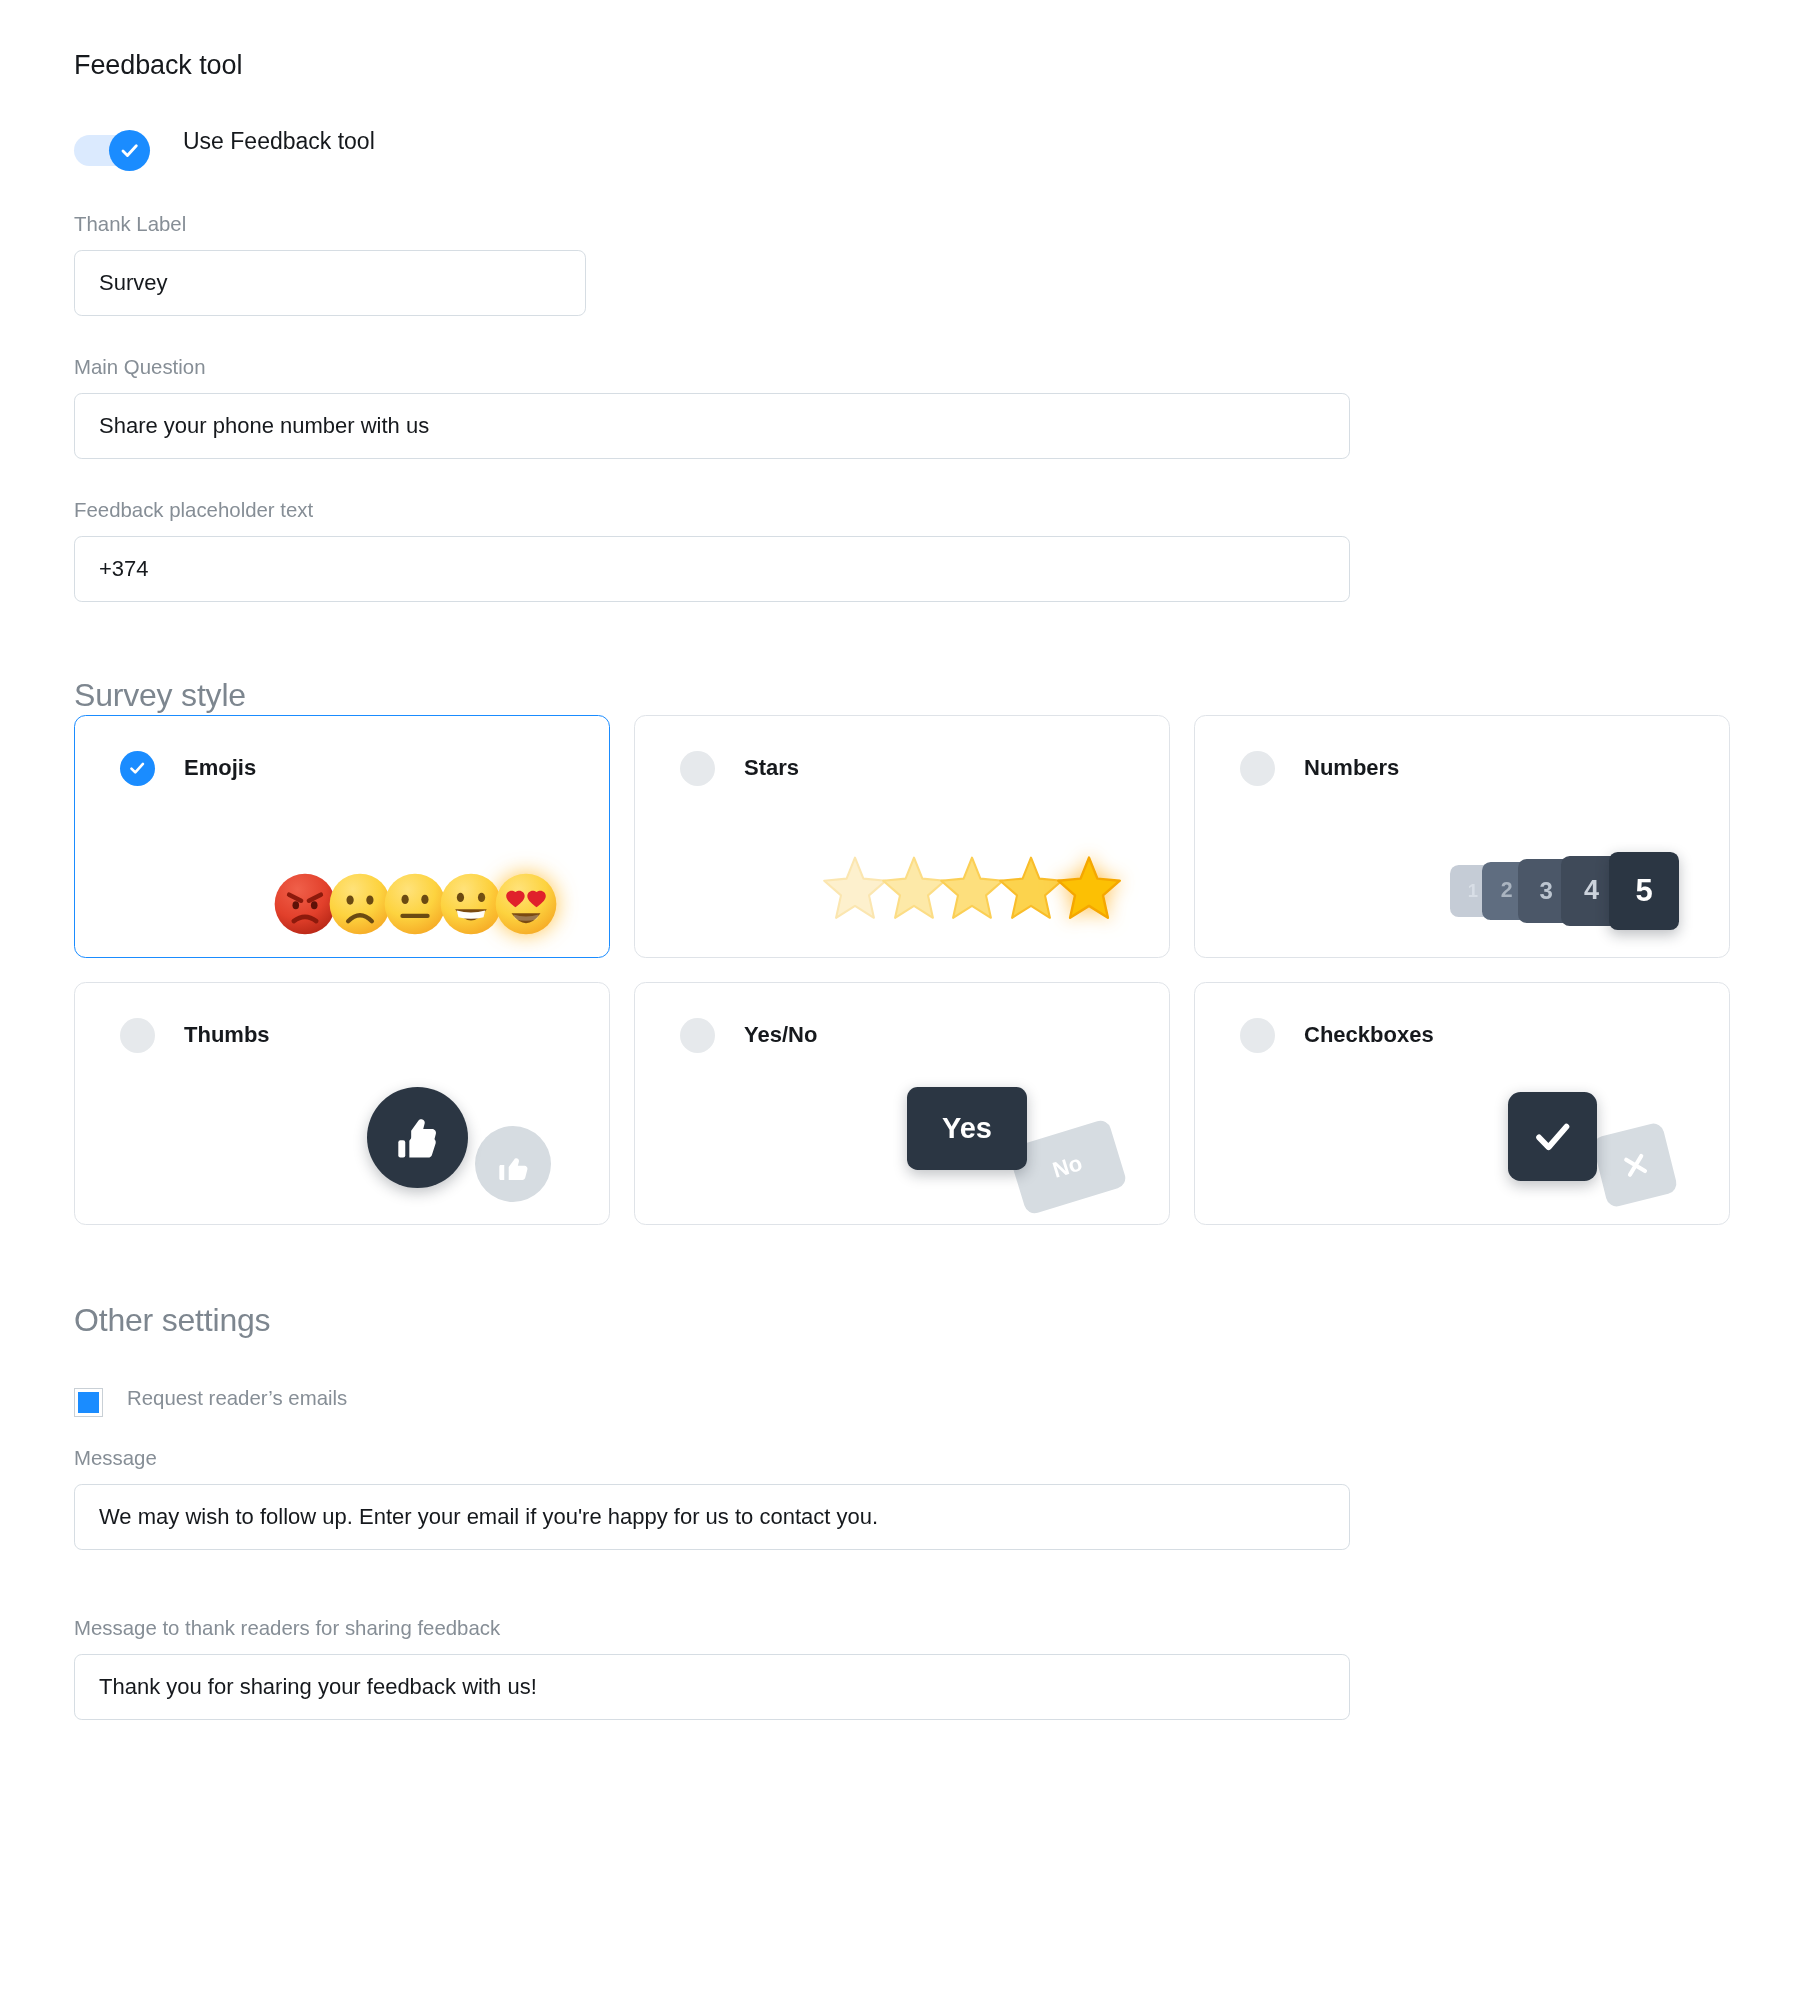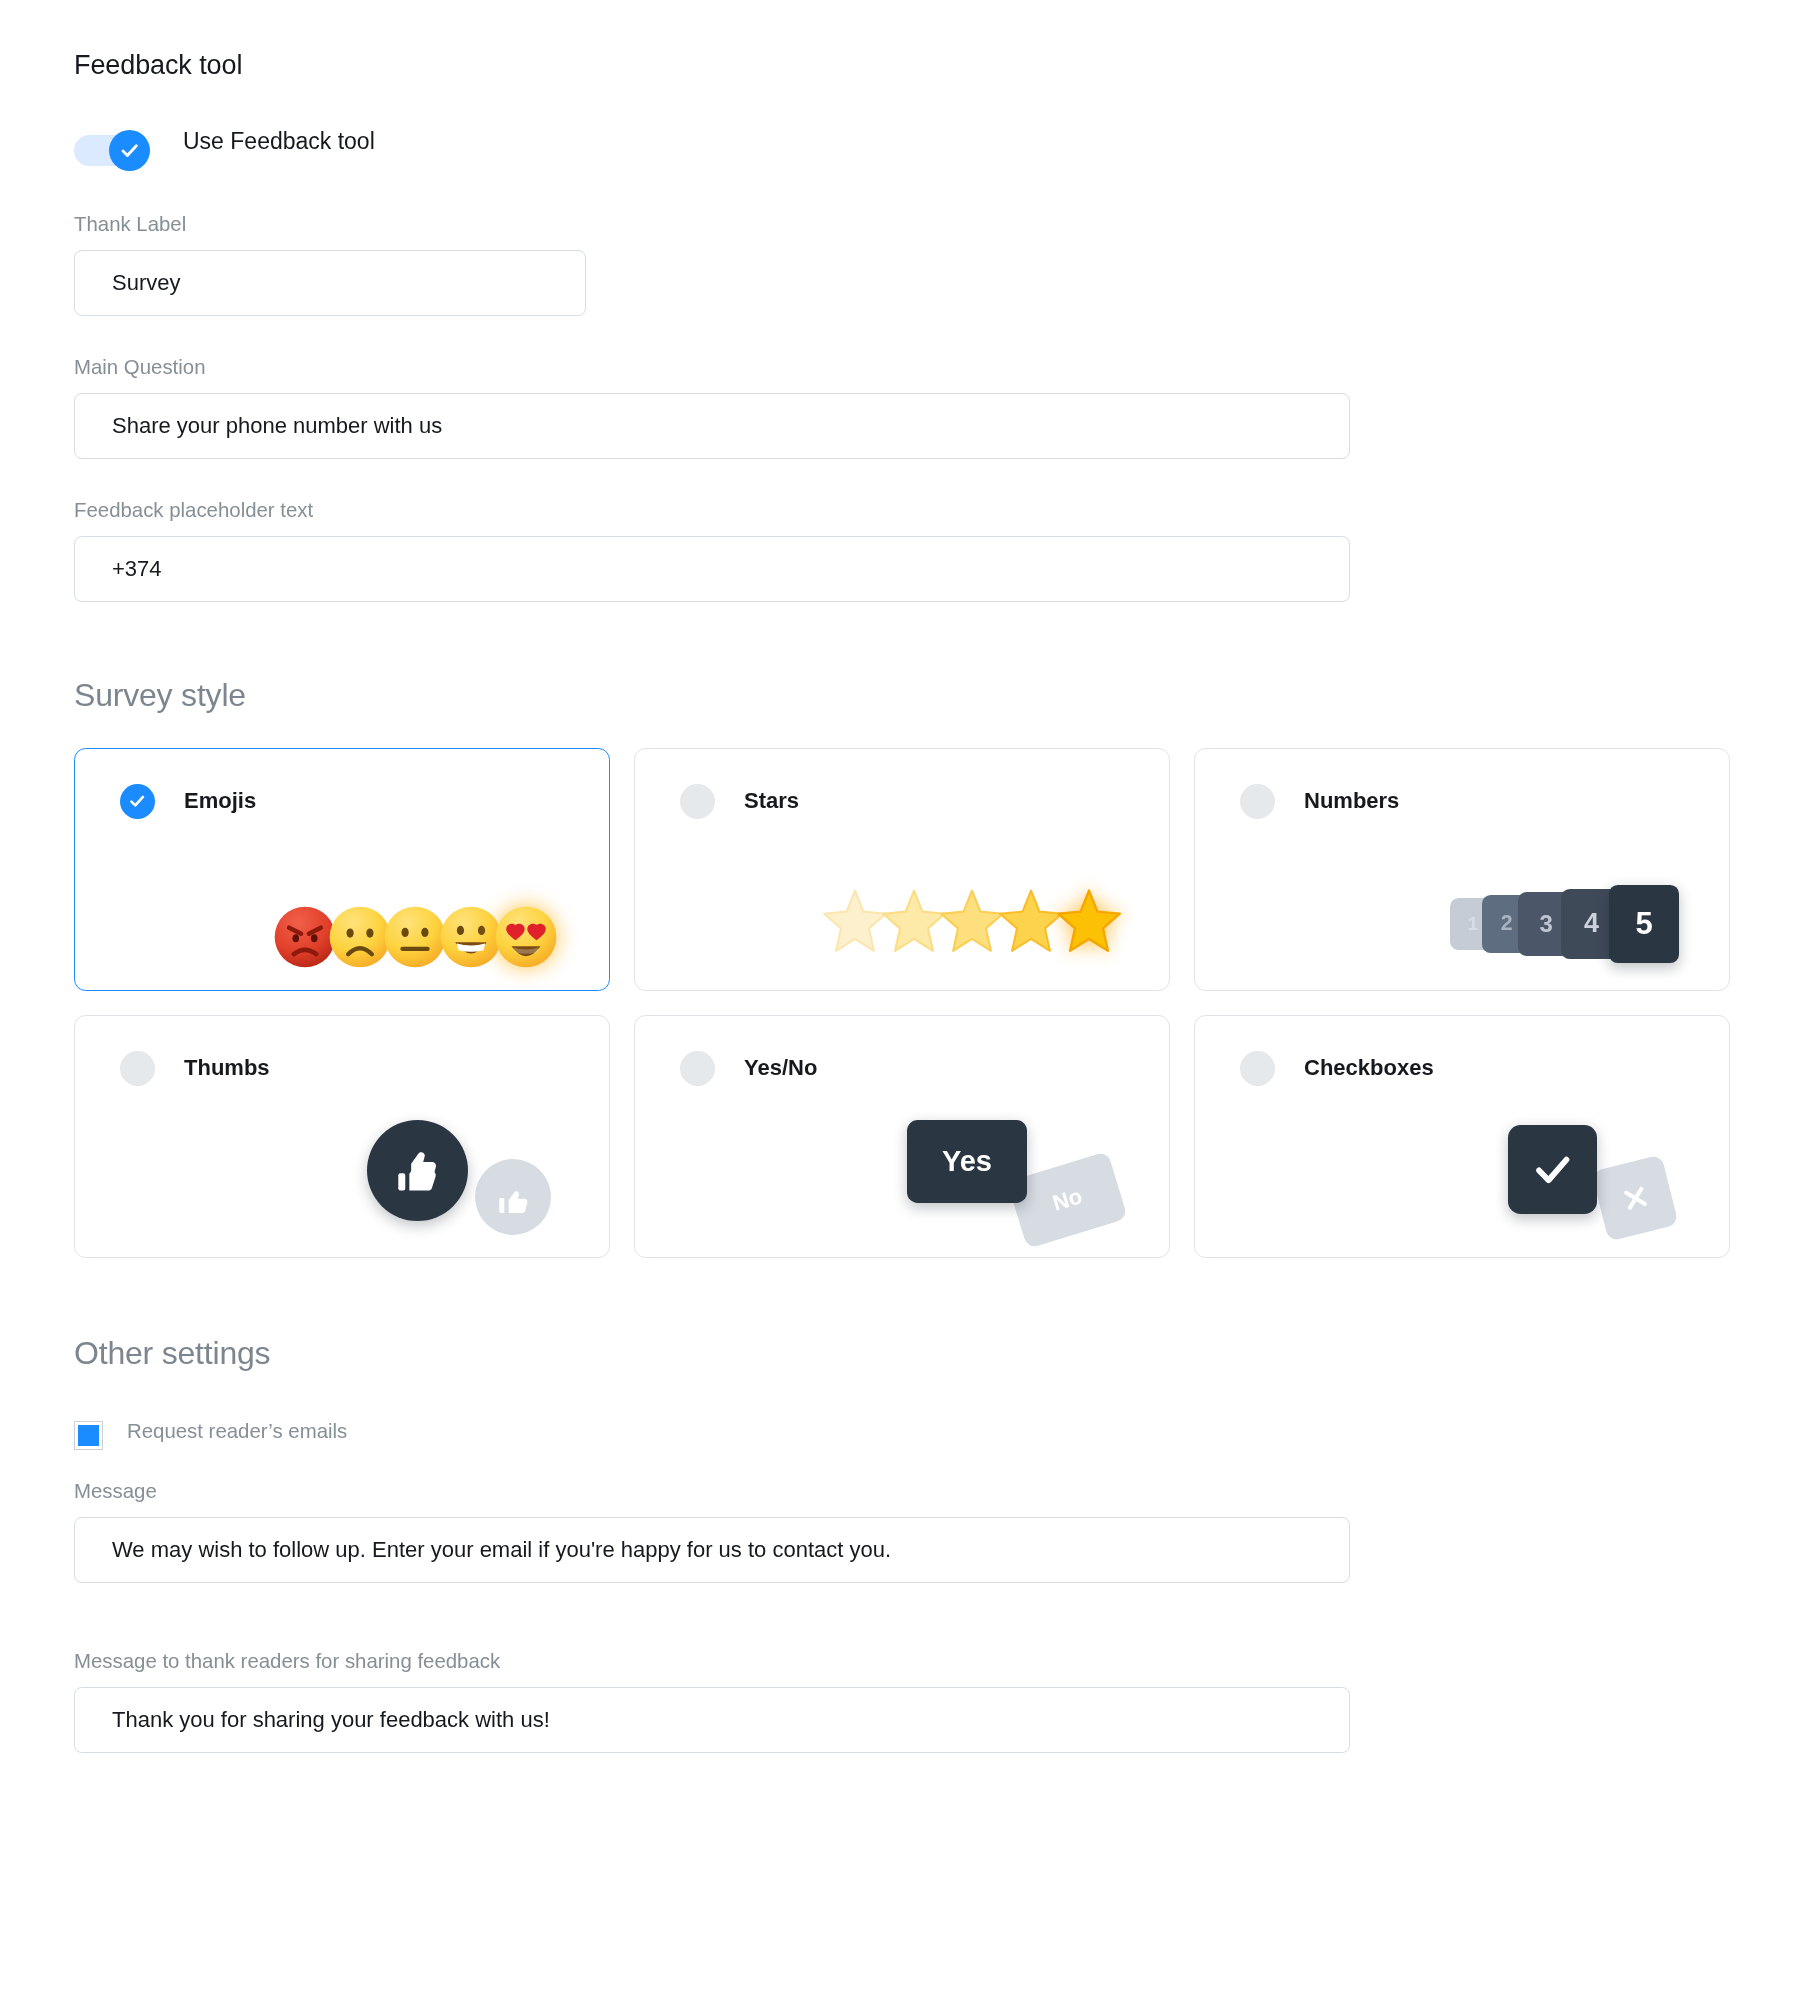--- a/index.html
+++ b/index.html
@@ -89,33 +89,32 @@
     margin-bottom: 15.5px;
     display: block;
   }
   .text-input {
     display: flex;
     align-items: center;
     height: 66px;
     border: 1.5px solid #d6dde3;
     border-radius: 7.8px;
     background: #fff;
-    padding: 0 37px;
+    padding: 0 24px;
     font-size: 22px;
     color: #16191d;
     font-family: "Liberation Sans", sans-serif;
     width: 100%;
   }
   .w-small { width: 512px; }
   .w-large { width: 1276px; }
 
   
   .style-heading { margin-top: 74px; }
   .style-grid {
-    margin-top: 33px;
     display: grid;
     grid-template-columns: 536px 536px 536px;
     column-gap: 45px;
     row-gap: 23px;
     width: 1406px;
     gap: 24px;
   }
   .style-card {
     position: relative;
     height: 243px;

